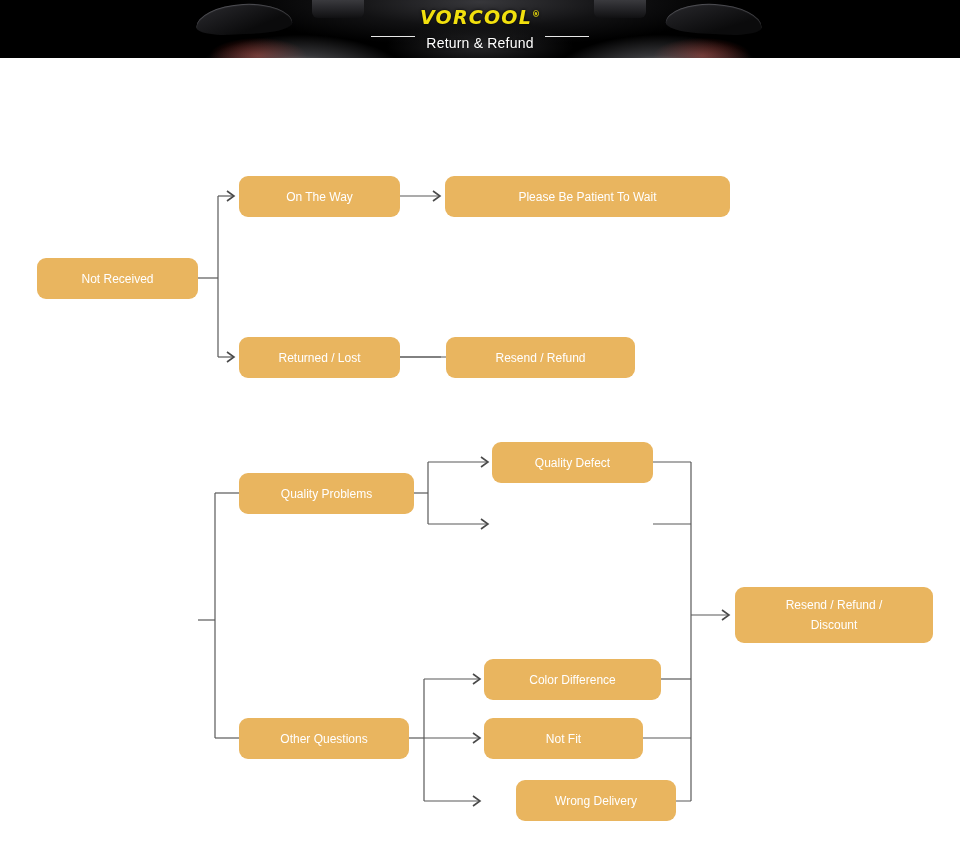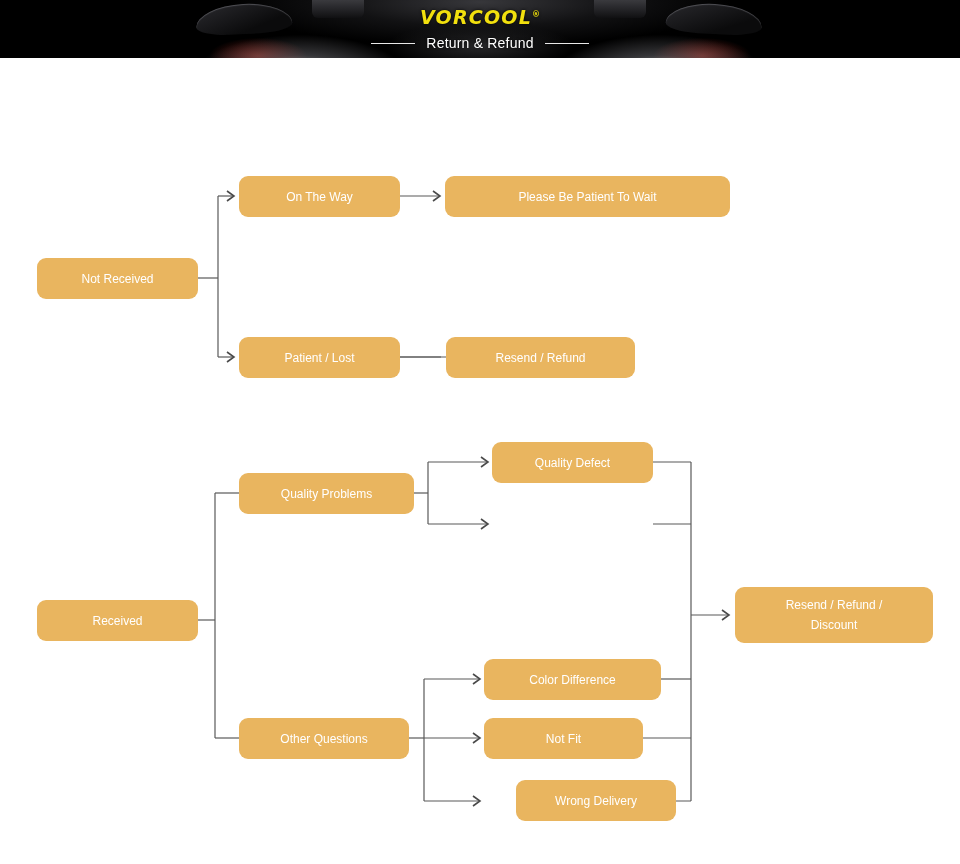--- a/index.html
+++ b/index.html
@@ -80,21 +80,20 @@
     text-shadow: 0 0 3px rgba(0,0,0,0.9);
   }
   .brand-logo .tm {
     font-size: 8px;
     vertical-align: super;
     font-style: normal;
     letter-spacing: 0;
   }
   .banner-subtitle-row {
     display: flex;
-    align-items: center;
     gap: 11px;
   }
   .rule {
     display: block;
     width: 44px;
     height: 1px;
     background: #e8e8e8;
   }
   .banner-subtitle {
     font-family: "Liberation Sans", sans-serif;
@@ -209,30 +208,27 @@
 
   <div class="node" style="left:239px; top:118px; width:161px; height:41px;">
     <span>On The Way</span>
   </div>
 
   <div class="node" style="left:445px; top:118px; width:285px; height:41px;text-align:center;">
     <span>Please Be Patient To Wait</span>
   </div>
 
   <div class="node" style="left:239px; top:279px; width:161px; height:41px;">
-    <span>Patient / Lost</span>
+    <span>Returned / Lost</span>
   </div>
 
   <div class="node" style="left:446px; top:279px; width:189px; height:41px;">
     <span>Resend / Refund</span>
   </div>
 
-  <div class="node" style="left:37px; top:542px; width:161px; height:41px;">
-    <span>Received</span>
-  </div>
 
   <div class="node" style="left:239px; top:415px; width:175px; height:41px;">
     <span>Quality Problems</span>
   </div>
 
   <div class="node" style="left:239px; top:660px; width:170px; height:41px;">
     <span>Other Questions</span>
   </div>
 
   <div class="node" style="left:492px; top:384px; width:161px; height:41px;">

